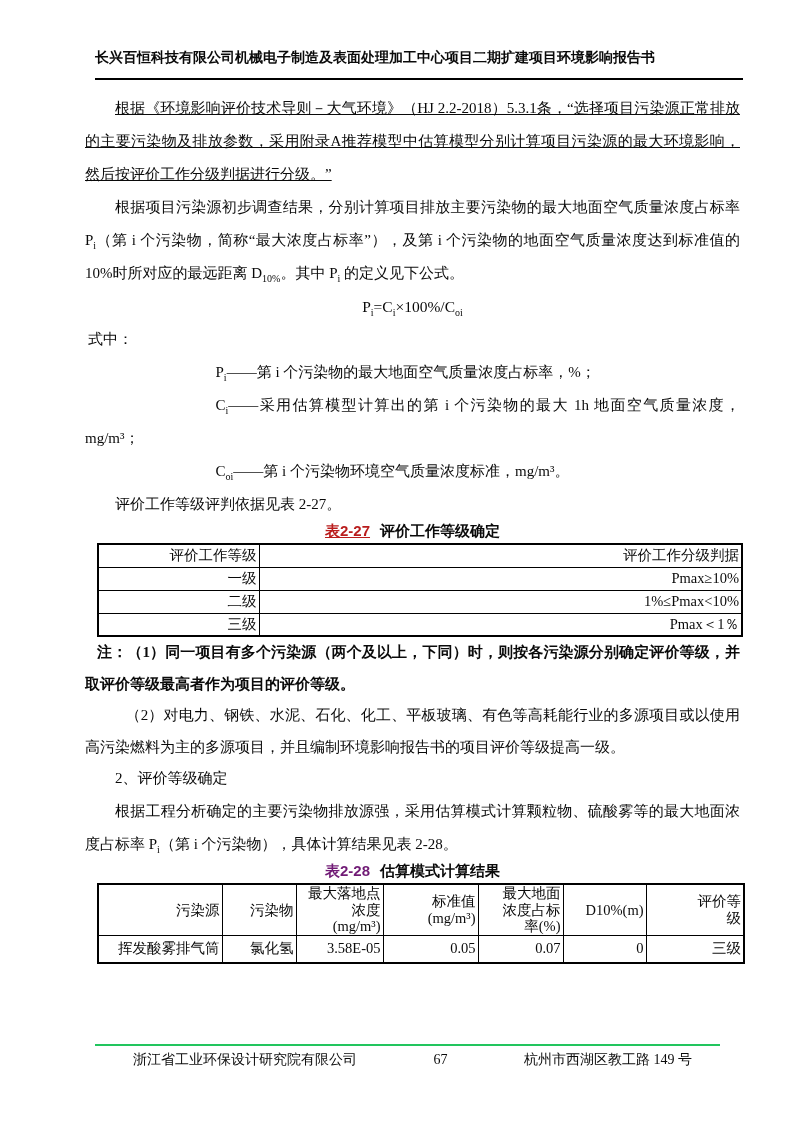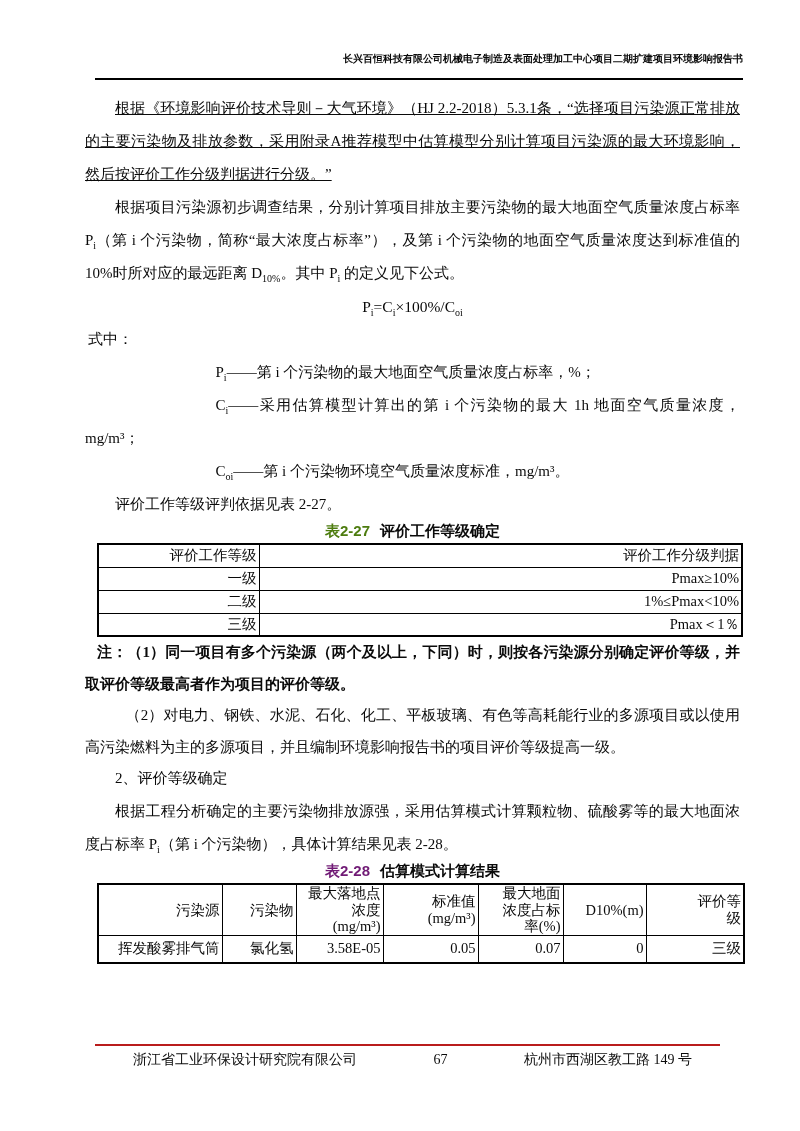--- a/index.html
+++ b/index.html
@@ -4,22 +4,22 @@
 <style>
   * { box-sizing: border-box; }
   html,body { margin:0; padding:0; background:#ffffff; }
   .page {
     width:800px; height:1131px; position:relative; background:#fff;
     font-family:"Liberation Serif","DejaVu Serif",serif;
     color:#0a0a0a; padding:50px 60px 0 85px; overflow:hidden;
   }
   .doc-header { margin-left:10px; margin-right:-3px; }
   .doc-header-title {
-    text-align:right; font-size:10px; font-weight:700; line-height:17px; margin:0;
-    font-family:Liberation Sans, sans-serif;
+    text-align:left; font-size:14px; font-weight:700; line-height:17px; margin:0;
+    font-family:Liberation Mono, monospace;
   }
   .header-rule { border-bottom:2.5px solid #000; margin-top:11px; }
   p.body { margin:0; font-size:15px; line-height:33px; text-align:justify; text-indent:2em; }
   p.first { margin-top:12px;text-decoration:underline; }
   .formula-line { margin:0; text-align:center; font-size:15.5px; line-height:33px; }
   sub.sm { font-size:10px; line-height:0; }
   p.shizhong { text-indent:0.2em; }
   p.def { text-indent:8.7em; }
   .caption {
     text-align:center; font-weight:700; font-size:15px; line-height:20px;
@@ -37,21 +37,21 @@
   table.t27 th, table.t27 td { height:23px; }
   table.t28 th { height:52px; line-height:16.5px; white-space:pre-line; }
   table.t28 td { height:27px; }
   p.note { margin:0; font-size:15px; line-height:31.5px; text-align:justify; }
   p.note1 { text-indent:0.8em;font-weight:bold; }
   p.note2 { text-indent:2.7em; }
   p.h2 { margin:0; font-size:15px; line-height:31.5px; text-indent:2em; }
   p.p3 { line-height:33px; }
   .footer {
     position:absolute; top:1044px; left:95px; right:80px;
-    border-top:2px solid #b91c1c; padding-top:5px;
+    border-top:2px solid #22c55e; padding-top:5px;
     display:flex; justify-content:space-between; align-items:baseline;
     font-size:14px;
   }
   .footer .company { padding-left:38px; }
   .footer .address { padding-right:28px; }
 </style>
 </head>
 <body>
 
 <div class="page">
@@ -70,21 +70,21 @@
   <p class="body shizhong">式中：</p>
 
   <p class="body def"><span>P</span><sub class="sm">i</sub><span>——第 i 个污染物的最大地面空气质量浓度占标率，%；</span></p>
 
   <p class="body def"><span>C</span><sub class="sm">i</sub><span>——采用估算模型计算出的第 i 个污染物的最大 1h 地面空气质量浓度，mg/m³；</span></p>
 
   <p class="body def"><span>C</span><sub class="sm">oi</sub><span>——第 i 个污染物环境空气质量浓度标准，mg/m³。</span></p>
 
   <p class="body">评价工作等级评判依据见表 2-27。</p>
 
-  <p class="caption"><span class="lbl" style="color:#4d7c0f;">表2-27</span><span>评价工作等级确定</span></p>
+  <p class="caption"><span class="lbl" style="color:#b91c1c;text-decoration:underline;">表2-27</span><span>评价工作等级确定</span></p>
 
   <table class="tbl t27">
     <colgroup>
         <col style="width:25%">
         <col style="width:75%">
       </colgroup>
     <thead>
       <tr>
         <th>评价工作等级</th>
         <th>评价工作分级判据</th>

